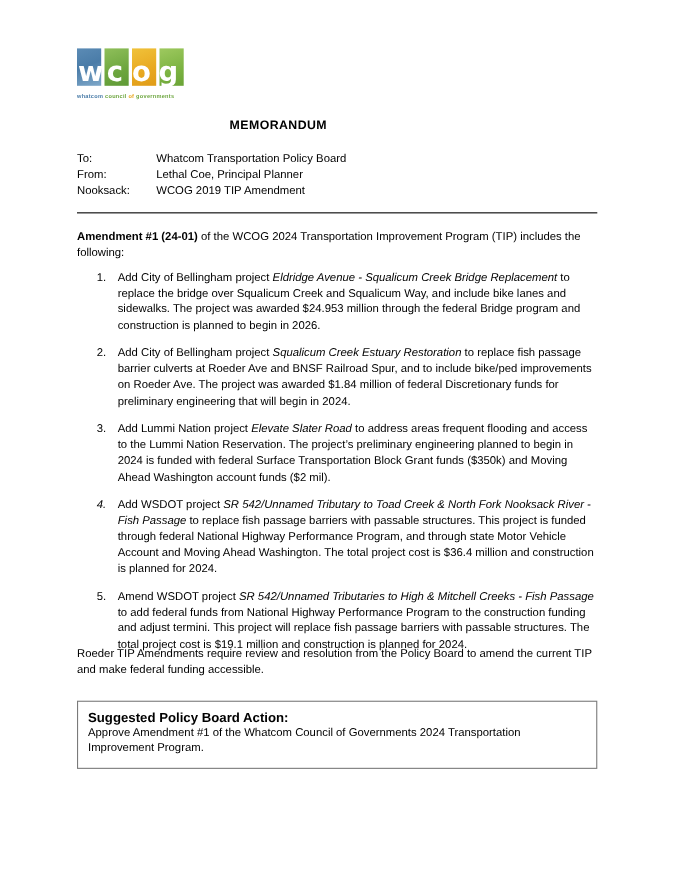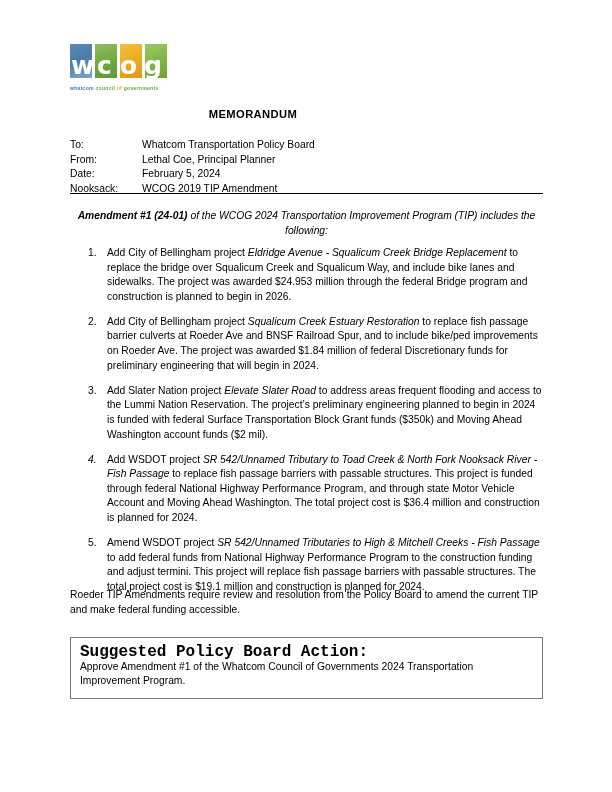--- a/index.html
+++ b/index.html
@@ -119,22 +119,21 @@
   }
 
   
   .intro {
     position: absolute;
     left: 70px;
     top: 209px;
     width: 473px;
     font-size: 10.3px;
     line-height: 14.6px;
-    text-align: center;
-    font-style: italic;
+    text-align: left;
   }
   .intro b { font-weight: 700; }
 
   .items {
     position: absolute;
     left: 70px;
     top: 246px;
     width: 473px;
     font-size: 10.3px;
     line-height: 14.6px;
@@ -170,22 +169,21 @@
     top: 637px;
     width: 473px;
     box-sizing: border-box;
     border: 1px solid #7a7a7a;
     padding: 7px 9px 9px 9px;
     font-size: 10.3px;
     line-height: 14.6px;
   }
   .action-title {
     font-weight: 700;
-    font-size: 16px;
-    font-family: Liberation Mono, monospace;
+    font-size: 12px;
   }
 </style>
 </head>
 <body>
 
 <div class="page">
 
   <div class="logo-block">
     <div class="logo-marks">
       <div class="logo-bar b1"></div>
@@ -209,24 +207,20 @@
   <div class="fields">
     <div class="field-row">
       <div class="field-label">To:</div>
       <div class="field-value">Whatcom Transportation Policy Board</div>
     </div>
     <div class="field-row">
       <div class="field-label">From:</div>
       <div class="field-value">Lethal Coe, Principal Planner</div>
     </div>
     <div class="field-row">
-      <div class="field-label">Date:</div>
-      <div class="field-value">February 5, 2024</div>
-    </div>
-    <div class="field-row">
       <div class="field-label">Nooksack:</div>
       <div class="field-value">WCOG 2019 TIP Amendment</div>
     </div>
   </div>
   <div class="header-rule"></div>
 
   <div class="intro">
     <b>Amendment #1 (24-01)</b><span> of the WCOG 2024 Transportation Improvement Program (TIP) includes the following:</span>
   </div>
 
@@ -237,21 +231,21 @@
       <span class="item-text"><span>Add City of Bellingham project </span><i>Eldridge Avenue - Squalicum Creek Bridge Replacement</i><span> to replace the bridge over Squalicum Creek and Squalicum Way, and include bike lanes and sidewalks.  The project was awarded $24.953 million through the federal Bridge program and construction is planned to begin in 2026.</span></span>
     </div>
 
     <div class="item">
       <span class="item-num">2.</span>
       <span class="item-text"><span>Add City of Bellingham project </span><i>Squalicum Creek Estuary Restoration</i><span> to replace fish passage barrier culverts at Roeder Ave and BNSF Railroad Spur, and to include bike/ped improvements on Roeder Ave.  The project was awarded $1.84 million of federal Discretionary funds for preliminary engineering that will begin in 2024.</span></span>
     </div>
 
     <div class="item">
       <span class="item-num">3.</span>
-      <span class="item-text"><span>Add Slater Nation project </span><i>Elevate Slater Road</i><span> to address areas frequent flooding and access to the Lummi Nation Reservation.  The project’s preliminary engineering planned to begin in 2024 is funded with federal Surface Transportation Block Grant funds ($350k) and Moving Ahead Washington account funds ($2 mil).</span></span>
+      <span class="item-text"><span>Add Lummi Nation project </span><i>Elevate Slater Road</i><span> to address areas frequent flooding and access to the Lummi Nation Reservation.  The project’s preliminary engineering planned to begin in 2024 is funded with federal Surface Transportation Block Grant funds ($350k) and Moving Ahead Washington account funds ($2 mil).</span></span>
     </div>
 
     <div class="item">
       <span class="item-num ital">4.</span>
       <span class="item-text"><span>Add WSDOT project </span><i>SR 542/Unnamed Tributary to Toad Creek &amp; North Fork Nooksack River - Fish Passage</i><span> to replace fish passage barriers with passable structures.  This project is funded through federal National Highway Performance Program, and through state Motor Vehicle Account and Moving Ahead Washington.  The total project cost is $36.4 million and construction is planned for 2024.</span></span>
     </div>
 
     <div class="item">
       <span class="item-num">5.</span>
       <span class="item-text"><span>Amend WSDOT project </span><i>SR 542/Unnamed Tributaries to High &amp; Mitchell Creeks - Fish Passage</i><span> to add federal funds from National Highway Performance Program to the construction funding and adjust termini.  This project will replace fish passage barriers with passable structures. The total project cost is $19.1 million and construction is planned for 2024.</span></span>

